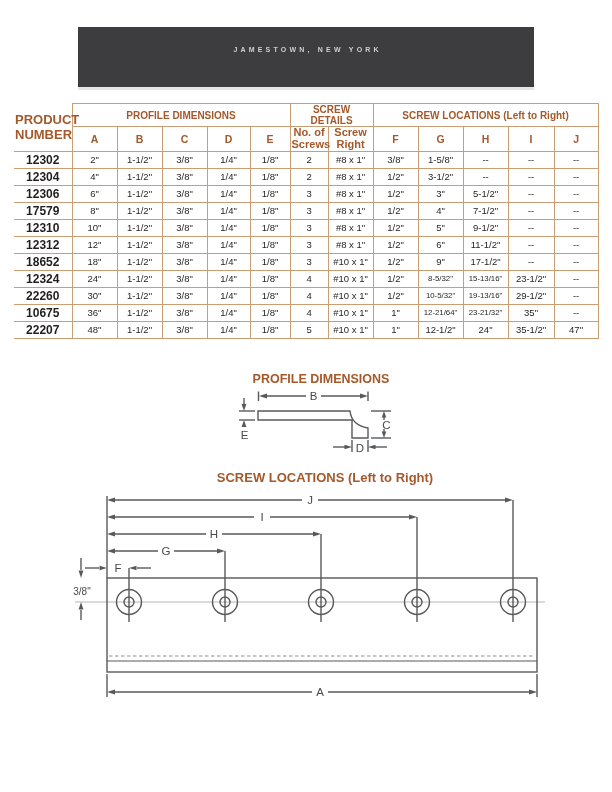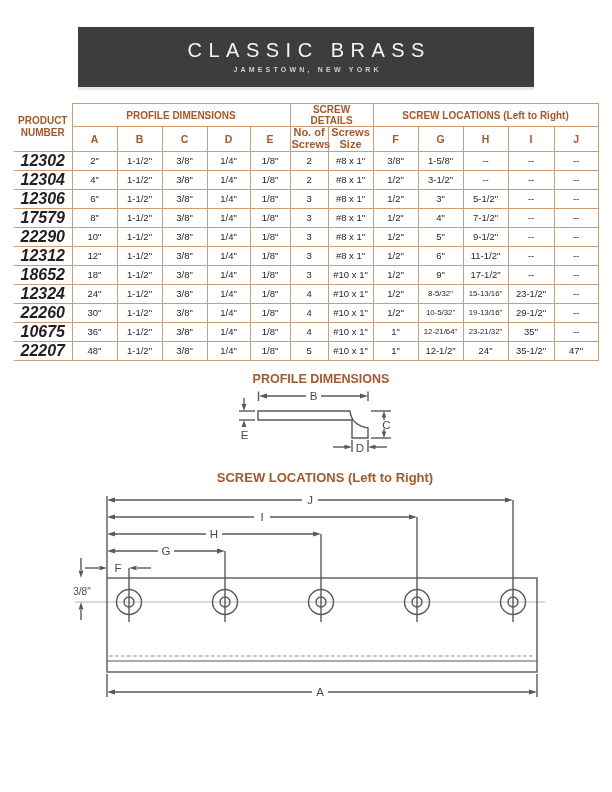--- a/index.html
+++ b/index.html
@@ -12,43 +12,42 @@
   .brand-name{color:#f4f4f4;font-size:20px;font-weight:400;letter-spacing:6.5px;text-indent:6.5px;line-height:1;}
   .brand-tagline{color:#cfcfcf;font-size:7px;font-weight:bold;letter-spacing:3.2px;text-indent:3.2px;margin-top:6px;line-height:1;}
 
   
   table.spec{position:absolute;left:14px;top:103px;width:584px;border-collapse:collapse;table-layout:fixed;}
   table.spec th,table.spec td{border:1.5px solid #cb9d74;text-align:center;vertical-align:middle;padding:0 1px;box-sizing:border-box;}
   table.spec th{color:#a4592b;font-weight:bold;}
   .th-group{height:21px;font-size:10px;}
   .th-sub{height:20px;font-size:10.5px;}
   .th-small{font-size:11px;line-height:1.08;}
-  .th-product{border-top:none !important;border-left:none !important;font-size:10px;line-height:1.2;}
+  .th-product{border-top:none !important;border-left:none !important;font-size:13px;line-height:1.2;}
   table.spec td{height:17px;font-size:9.5px;color:#231f20;}
-  table.spec td.col-product{border-left:none;font-weight:bold;font-size:16px;font-style:italic;}
+  table.spec td.col-product{border-left:none;font-weight:bold;font-size:12px;}
   table.spec td.sm{font-size:7.8px;}
 
   
   .diagram-title{position:absolute;text-align:center;color:#a4592b;font-weight:bold;}
   .profile-title{left:211px;top:372px;width:220px;font-size:12.5px;}
   .screw-title{left:75px;top:470px;width:500px;font-size:13px;}
 
   svg{position:absolute;overflow:visible;}
   .profile-svg{left:230px;top:390px;}
   .screw-svg{left:55px;top:488px;}
   .dlbl{font-family:"Liberation Sans",sans-serif;font-size:11.5px;fill:#4a4a4a;}
   .dlbl-sm{font-family:"Liberation Sans",sans-serif;font-size:10px;fill:#4a4a4a;}
 </style>
 </head>
 <body>
 
 <div class="page">
 
   <div class="brand-box">
-    <div class="brand-name">CLASSIC BRASS</div>
     <div class="brand-tagline">JAMESTOWN, NEW YORK</div>
   </div>
 
   <table class="spec">
     <colgroup>
       <col style="width:58px">
         <col style="width:45px">
         <col style="width:45px">
         <col style="width:45px">
       <col style="width:43px">
@@ -68,21 +67,21 @@
         <th colspan="2" class="th-group">SCREW DETAILS</th>
         <th colspan="5" class="th-group">SCREW LOCATIONS (Left to Right)</th>
       </tr>
       <tr>
         <th class="th-sub">A</th>
         <th class="th-sub">B</th>
         <th class="th-sub">C</th>
         <th class="th-sub">D</th>
         <th class="th-sub">E</th>
         <th class="th-sub th-small">No. of Screws</th>
-        <th class="th-sub th-small">Screws Size</th>
+        <th class="th-sub th-small">Screw Right</th>
         <th class="th-sub">F</th>
         <th class="th-sub">G</th>
         <th class="th-sub">H</th>
         <th class="th-sub">I</th>
         <th class="th-sub">J</th>
       </tr>
     </thead>
     <tbody>
         <tr>
           <td class="col-product">12302</td>
@@ -138,21 +137,21 @@
           <td>1/8"</td>
           <td>3</td>
           <td>#8 x 1"</td>
           <td>1/2"</td>
           <td>4"</td>
           <td>7-1/2"</td>
           <td>--</td>
           <td>--</td>
         </tr>
         <tr>
-          <td class="col-product">22290</td>
+          <td class="col-product">12310</td>
           <td>10"</td>
           <td>1-1/2"</td>
           <td>3/8"</td>
           <td>1/4"</td>
           <td>1/8"</td>
           <td>3</td>
           <td>#8 x 1"</td>
           <td>1/2"</td>
           <td>5"</td>
           <td>9-1/2"</td>

